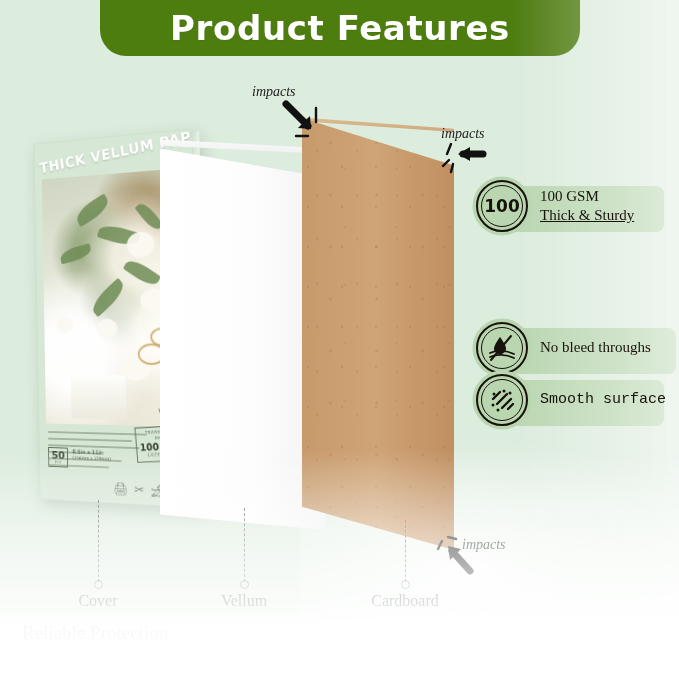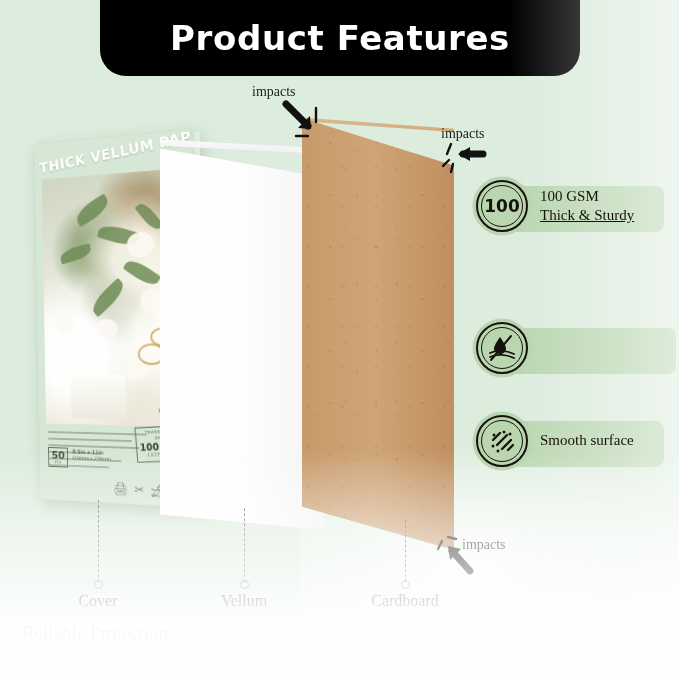--- a/index.html
+++ b/index.html
@@ -21,22 +21,22 @@
     position:absolute;top:0;bottom:0;right:0;width:170px;
     background:linear-gradient(to right,rgba(255,255,255,0) 0%,rgba(255,255,255,.30) 60%,rgba(255,255,255,.55) 100%);
   }
   .bg-glow{
     position:absolute;left:300px;top:430px;width:420px;height:280px;
     background:radial-gradient(ellipse at 40% 50%,rgba(255,255,255,.85) 0%,rgba(255,255,255,0) 68%);
   }
 
   
   .title-banner{
-    position:absolute;left:100px;top:0;width:480px;height:76px;
-    background:#000000;
+    position:absolute;left:100px;top:0;width:480px;height:56px;
+    background:#4d7c0f;
     border-bottom-left-radius:26px;border-bottom-right-radius:26px;
     display:flex;align-items:center;justify-content:center;
   }
   .title-banner .ttl{
     font-family:"DejaVu Sans",sans-serif;
     font-weight:700;font-size:34px;color:#ffffff;letter-spacing:.6px;
     line-height:1;
     text-shadow:0 1px 0 rgba(0,0,0,.05);
   }
 
@@ -142,21 +142,21 @@
     box-shadow:3px 6px 12px rgba(70,60,45,.2);
   }
   .cardboard-edge{
     position:absolute;left:302px;top:112px;width:152px;height:20px;
     background:linear-gradient(to bottom,#e0c49c,#cfa97c);
     clip-path:polygon(0% 28%,100% 84%,100% 100%,0% 46%);
   }
 
   
   .impact{position:absolute;}
-  .impact .lbl{font-size:14px;color:#1d1d1d;white-space:nowrap;}
+  .impact .lbl{font-style:italic;font-size:14px;color:#1d1d1d;white-space:nowrap;}
   .arrow{position:absolute;}
 
   
   .leader{position:absolute;border-left:1.4px dashed #6f6f6f;}
   .leader-dot{
     position:absolute;width:7px;height:7px;border:1.3px solid #6f6f6f;border-radius:50%;background:transparent;
   }
   .part-label{
     position:absolute;font-size:16px;color:#1f1f1f;white-space:nowrap;
     transform:translateX(-50%);
@@ -334,23 +334,26 @@
     <div class="bar" style="width:172px;"></div>
     <div class="ico">
       <div class="inner-ring"></div>
       <svg width="30" height="28" viewBox="0 0 30 28">
         <path d="M13 3 C13 3,7 11,7 14.5 C7 18,10 20,13 20 C16 20,19 18,19 14.5 C19 11,13 3,13 3 Z" fill="#17120c"></path>
         <path d="M3 19 C9 16,19 16,27 20" fill="none" stroke="#17120c" stroke-width="1.8" stroke-linecap="round"></path>
         <path d="M3 23 C9 20,19 20,27 24" fill="none" stroke="#17120c" stroke-width="1.8" stroke-linecap="round"></path>
         <path d="M24 2 L4 26" stroke="#17120c" stroke-width="2" stroke-linecap="round"></path>
       </svg>
     </div>
-  </div>
-
-  <div class="feature" style="left:476px;top:415px;">
+    <div class="txt">
+      <span>No bleed throughs</span>
+    </div>
+  </div>
+
+  <div class="feature" style="left:476px;top:374px;font-family:Liberation Mono, monospace;">
     <div class="bar" style="width:160px;"></div>
     <div class="ico">
       <div class="inner-ring"></div>
       <svg width="30" height="30" viewBox="0 0 30 30">
         <g stroke="#17120c" stroke-width="2.4" stroke-linecap="round">
           <path d="M6 14 L13 7"></path>
             <path d="M10 19 L20 9"></path>
             <path d="M15 23 L24 14"></path>
           <path d="M21 24 L26 19"></path>
         </g>

